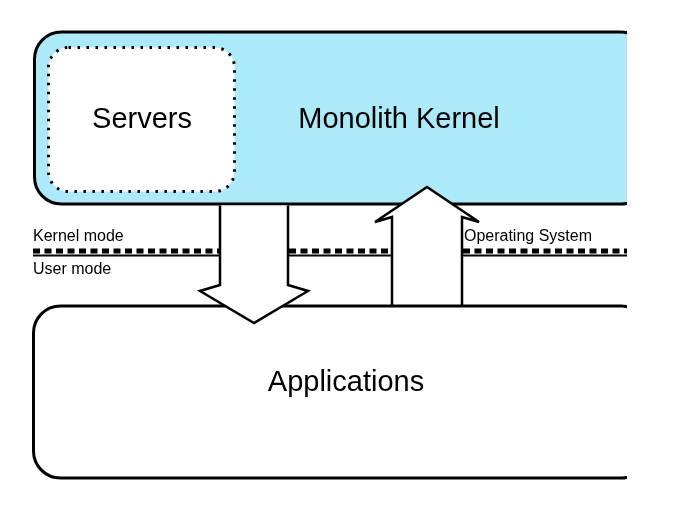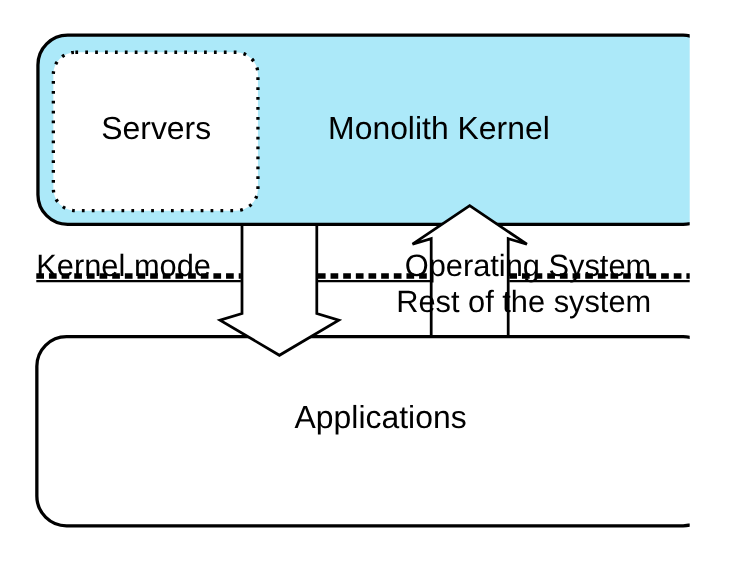--- a/index.html
+++ b/index.html
@@ -25,21 +25,21 @@
     color: #000000;
     white-space: nowrap;
     line-height: 1;
     user-select: none;
   }
   .lbl.big {
     font-size: 29px;
     transform: translate(-50%, -50%);
   }
   .lbl.small {
-    font-size: 28px;
+    font-size: 16px;
   }
   .lbl.right {
     text-align: left;
   }
 </style>
 </head>
 <body>
 
 <div class="stage">
 
@@ -66,18 +66,18 @@
   </svg>
 
   <div class="lbl big" style="left:142px; top:118px;">Servers</div>
 
   <div class="lbl big" style="left:399px; top:118px;text-align:right;">Monolith Kernel</div>
 
   <div class="lbl big" style="left:346px; top:381px;">Applications</div>
 
   <div class="lbl small" style="left:33px; top:228px;">Kernel mode</div>
 
+  <div class="lbl small" style="left:33px; top:261px;">User mode</div>
 
   <div class="lbl small right" style="right:35px; top:228px;">Operating System</div>
 
-  <div class="lbl small right" style="right:35px; top:261px;">Rest of the system</div>
 
 </div>
 
 </body></html>

